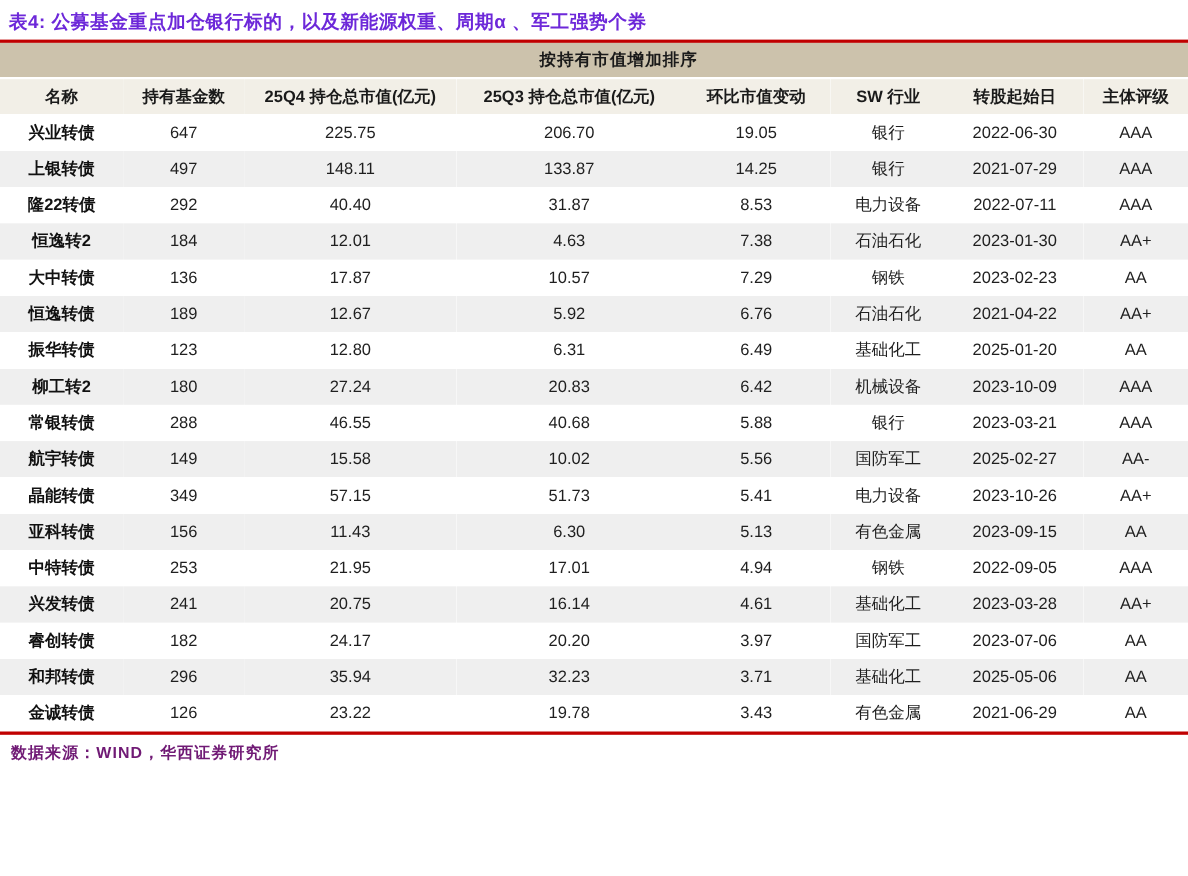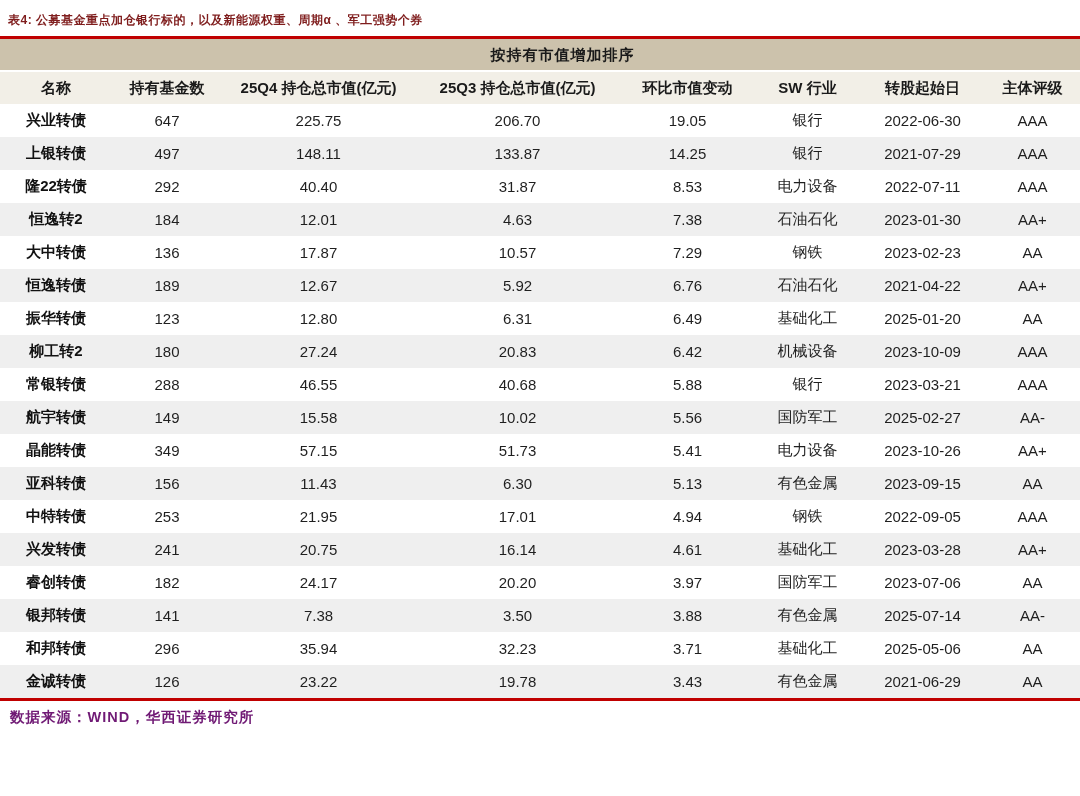--- a/index.html
+++ b/index.html
@@ -12,24 +12,24 @@
     position: relative;
     width: 1080px;
     height: 796px;
     background: #ffffff;
     overflow: hidden;
   }
   .report-title {
     box-sizing: border-box;
     height: 36px;
     padding: 9px 10px 0 8px;
-    font-size: 12px;
+    font-size: 17px;
     line-height: 22px;
     font-weight: bold;
-    color: #7f1d1d;
+    color: #6d28d9;
     letter-spacing: 0.5px;
     white-space: nowrap;
   }
   .rule {
     height: 3px;
     background: #c00000;
     width: 100%;
   }
   .sort-banner {
     box-sizing: border-box;
@@ -277,30 +277,20 @@
           <td class="name-cell">睿创转债</td>
           <td>182</td>
           <td>24.17</td>
           <td>20.20</td>
           <td>3.97</td>
           <td>国防军工</td>
           <td>2023-07-06</td>
           <td>AA</td>
         </tr>
         <tr>
-          <td class="name-cell">银邦转债</td>
-          <td>141</td>
-          <td>7.38</td>
-          <td>3.50</td>
-          <td>3.88</td>
-          <td>有色金属</td>
-          <td>2025-07-14</td>
-          <td>AA-</td>
-        </tr>
-        <tr>
           <td class="name-cell">和邦转债</td>
           <td>296</td>
           <td>35.94</td>
           <td>32.23</td>
           <td>3.71</td>
           <td>基础化工</td>
           <td>2025-05-06</td>
           <td>AA</td>
         </tr>
         <tr>

